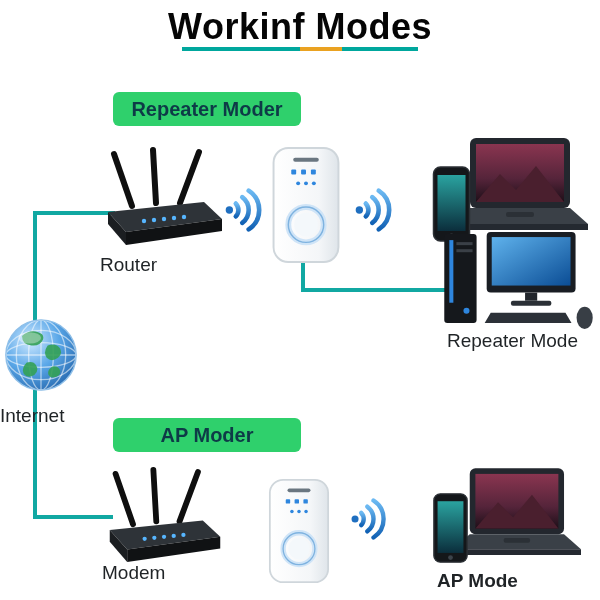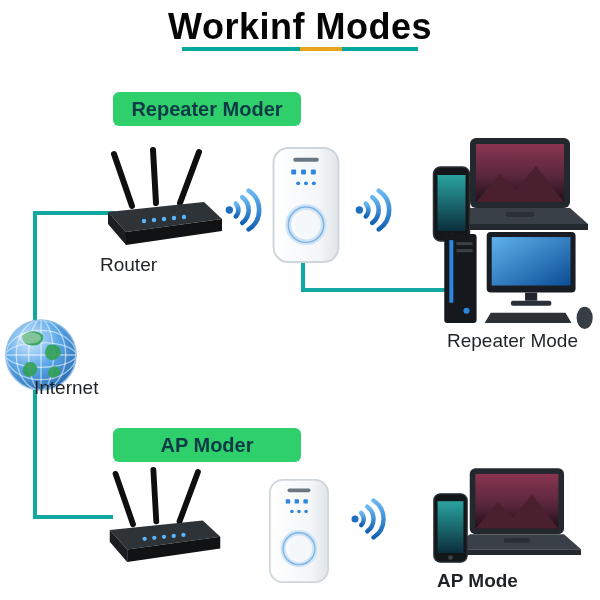--- a/index.html
+++ b/index.html
@@ -24,21 +24,21 @@
   .underline .seg-a { width:118px; height:4px; background:var(--accent-teal,#00a79d); }
   .underline .seg-b { width:42px;  height:4px; background:var(--accent-gold,#eaa221); }
   .underline .seg-c { width:76px;  height:4px; background:var(--accent-teal,#00a79d); }
 
   .badge {
     position:absolute; width:188px; height:34px; line-height:34px;
     background:var(--badge-bg,#2fd06c); color:var(--badge-text,#0e3a47);
     font-size:20px; font-weight:700; text-align:center; border-radius:6px;
   }
   .badge-repeater { left:113px; top:92px; }
-  .badge-ap       { left:113px; top:428px;text-align:center; }
+  .badge-ap       { left:113px; top:418px;text-align:center; }
 
   .dev-label {
     position:absolute; font-size:19px; color:var(--label-color,#1f2326);
   }
 
   .line { position:absolute; background:var(--line-teal,#11a8a2); }
   .line-router-branch { left:33px; top:211px; width:82px; height:4px; }
   .line-trunk         { left:33px; top:211px; width:4px;  height:308px; }
   .line-modem-branch  { left:33px; top:515px; width:80px; height:4px; }
   .line-repeater-drop { left:301px; top:260px; width:4px; height:32px; }
@@ -215,27 +215,28 @@
     </svg>
   <svg class="icon-abs" style="left:442px; top:230px; width:152px; height:101px;">
       <use href="#sym-desktop"></use>
     </svg>
 
   <div class="dev-label" style="left:447px; top:330px; width:164px;">Repeater Mode</div>
 
   <svg class="icon-abs" style="left:3px; top:317px; width:76px; height:76px;">
       <use href="#sym-globe"></use>
     </svg>
-  <div class="dev-label" style="left:0px; top:377px; width:84px;margin-left:34px;">Internet</div>
+  <div class="dev-label" style="left:0px; top:405px; width:84px;">Internet</div>
 
   <div class="badge badge-ap">AP Moder</div>
 
   <svg class="icon-abs" style="left:102px; top:466px; width:126px; height:102px;">
       <use href="#sym-router"></use>
     </svg>
+  <div class="dev-label" style="left:102px; top:562px; width:126px;">Modem</div>
 
   <svg class="icon-abs" style="left:268px; top:478px; width:62px; height:106px;">
       <use href="#sym-repeater"></use>
     </svg>
 
   <svg class="icon-abs" style="left:348px; top:497px; width:44px; height:44px;">
       <use href="#sym-wifi"></use>
     </svg>
 
   <svg class="icon-abs" style="left:449px; top:466px; width:132px; height:95px;">

